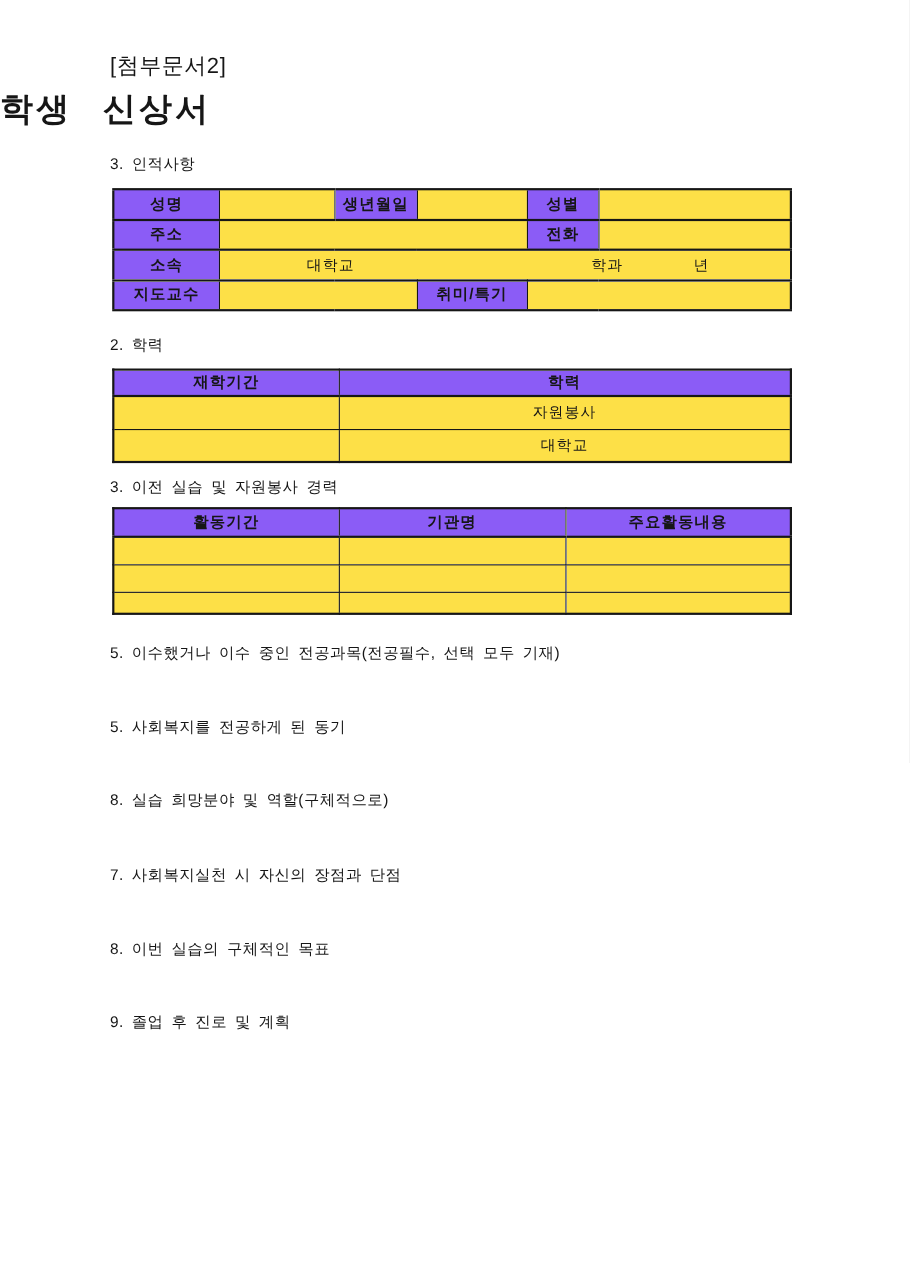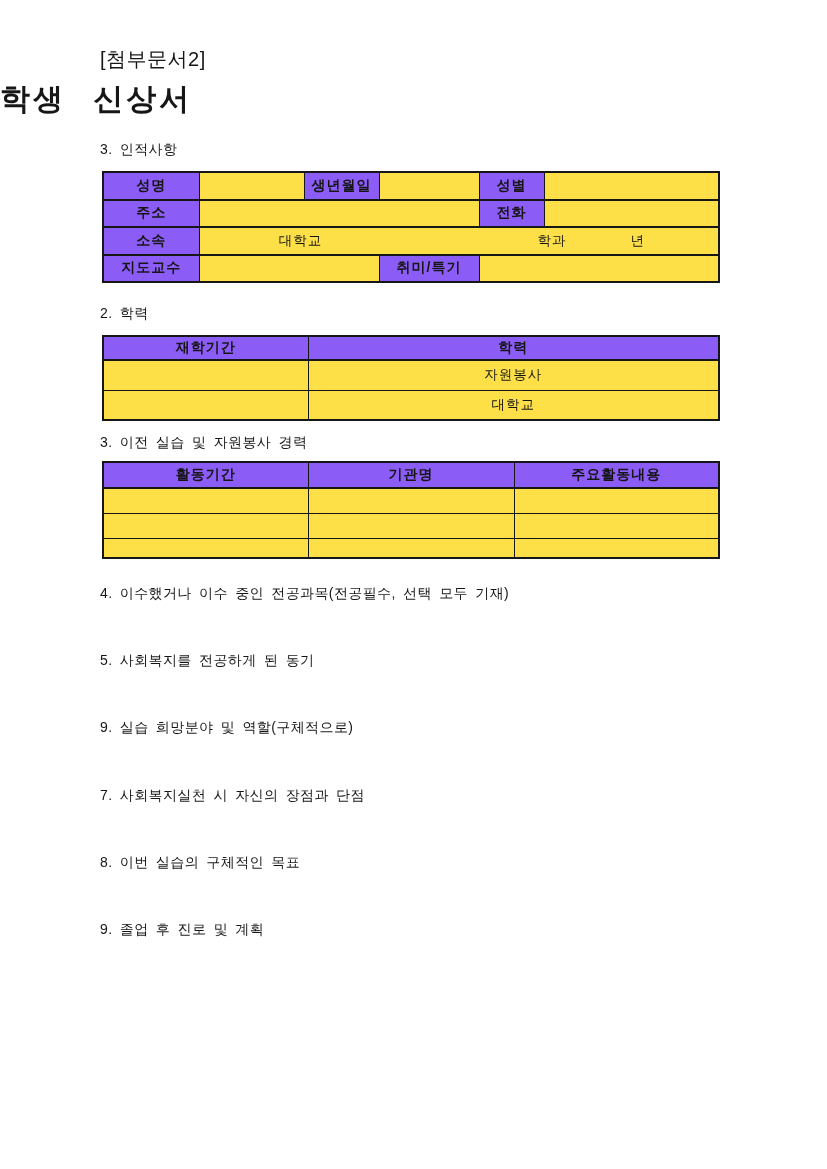--- a/index.html
+++ b/index.html
@@ -164,20 +164,20 @@
       <td class="w"></td>
     </tr>
     <tr style="height:20px;">
       <td class="w"></td>
       <td class="w"></td>
       <td class="w"></td>
     </tr>
   </tbody>
     </table>
 
-  <div class="heading" style="top:585px;">4. 이수했거나 이수 중인 전공과목(전공필수, 선택 모두 기재)</div>
+  <div class="heading" style="top:585px;">5. 이수했거나 이수 중인 전공과목(전공필수, 선택 모두 기재)</div>
   <div class="heading" style="top:652px;">5. 사회복지를 전공하게 된 동기</div>
-  <div class="heading" style="top:719px;">9. 실습 희망분야 및 역할(구체적으로)</div>
+  <div class="heading" style="top:719px;">8. 실습 희망분야 및 역할(구체적으로)</div>
   <div class="heading" style="top:787px;">7. 사회복지실천 시 자신의 장점과 단점</div>
   <div class="heading" style="top:854px;">8. 이번 실습의 구체적인 목표</div>
   <div class="heading" style="top:921px;">9. 졸업 후 진로 및 계획</div>
 
 </div>
 
 </body></html>

